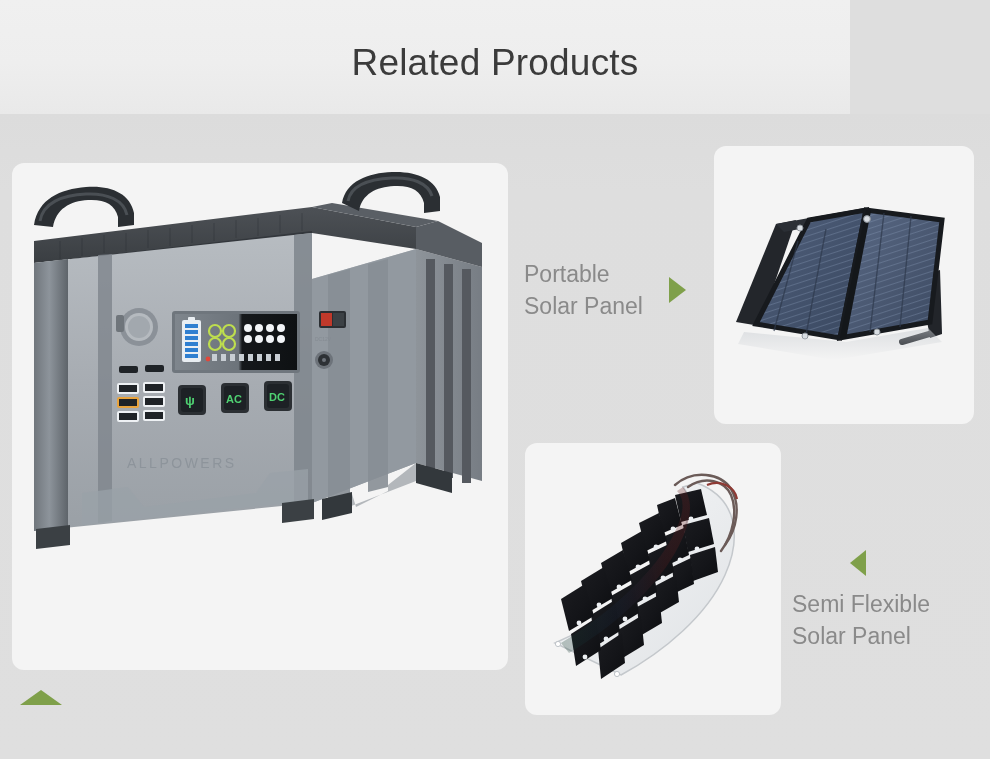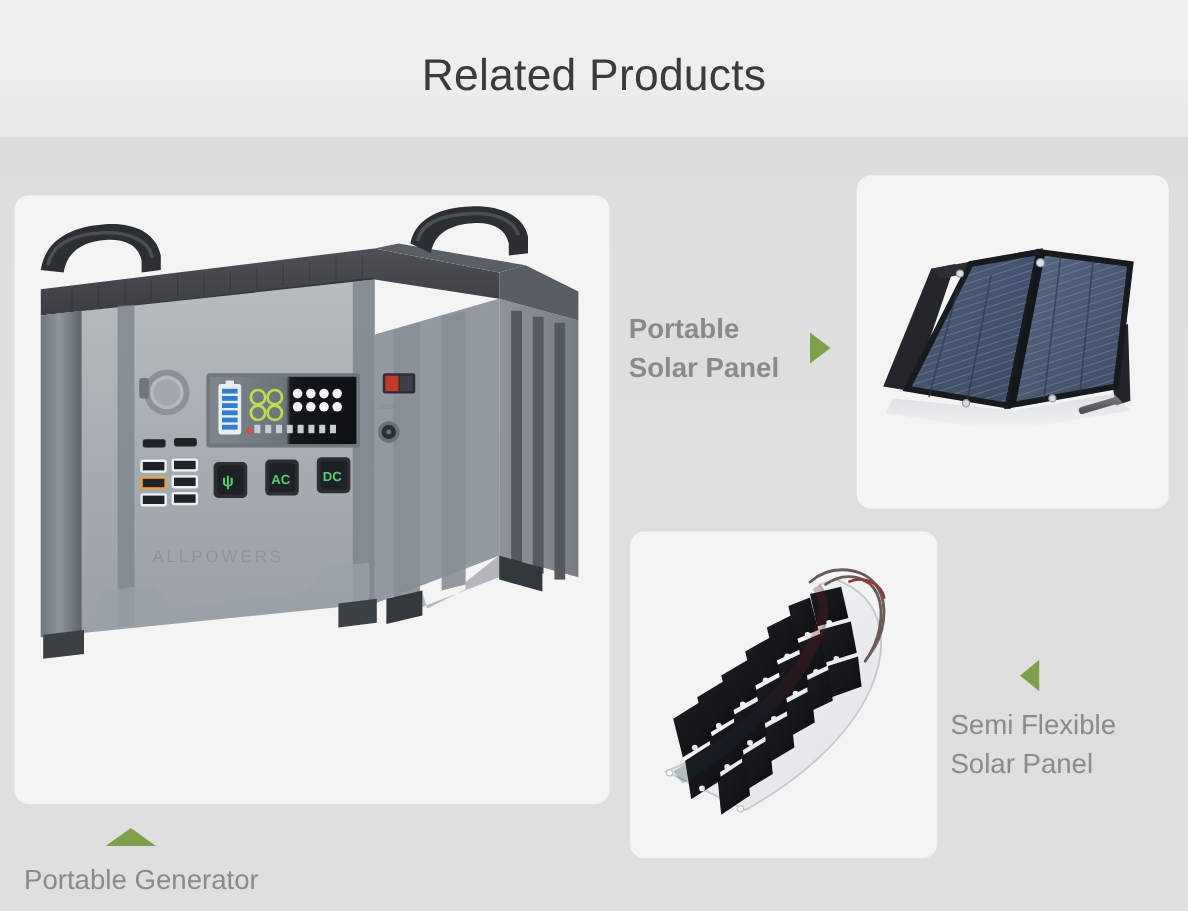--- a/index.html
+++ b/index.html
@@ -5,21 +5,21 @@
   * { box-sizing: border-box; margin: 0; padding: 0; }
   html, body {
     width: 990px; height: 759px;
     font-family: "Liberation Sans", sans-serif;
     overflow: hidden;
   }
   body { background: #dedede; position: relative; }
 
   
   .header {
-    position: absolute; left: 0; top: 0; width: 990px; height: 114px;
+    position: absolute; left: 0; top: 0; width: 850px; height: 114px;
     background: linear-gradient(to bottom, #f0f0f0 0%, #eeeeee 55%, #e9e9e9 100%);
   }
   .page-title {
     position: absolute; left: 0; top: 42px; width: 990px;
     text-align: center;
     font-size: 37px; color: #3b3b3b; font-weight: normal;
     letter-spacing: 0.2px;
   }
 
   
@@ -43,21 +43,21 @@
     position: absolute;
     display: flex; align-items: center; gap: 12px;
     color: #8a8a8a; font-size: 23px; line-height: 32px;
     white-space: pre-line;
     flex-direction: column;
   }
   .caption-generator { left: 20px; top: 690px; }
   .caption-portable  { left: 524px; top: 258px; }
   .caption-flexible  { left: 792px; top: 550px; }
   .caption-portable { flex-direction: row; }
-  .caption-portable .cap-text { order: 1; font-weight: bold; }
+  .caption-portable .cap-text { order: 1; }
   .caption-portable .arrow    { order: 2; margin-left: 14px; }
 
   
   .arrow { width: 0; height: 0; flex: none; }
   .arrow-right {
     border-left: 17px solid #7fa04a;
     border-top: 13px solid transparent;
     border-bottom: 13px solid transparent;
   }
   .arrow-left {
@@ -468,21 +468,20 @@
 
     <g fill="#ffffff" stroke="#bfc4c9" stroke-width="1">
       <circle cx="33" cy="201" r="2.6"></circle>
       <circle cx="92" cy="231" r="2.6"></circle>
     </g>
   </svg>
 </div>
 
 <div class="caption caption-generator">
   <span class="arrow arrow-up"></span>
-  <span class="cap-text">Portable Generator</span>
 </div>
 
 <div class="caption caption-portable">
   <span class="cap-text">Portable
 Solar Panel</span>
   <span class="arrow arrow-right"></span>
 </div>
 
 <div class="caption caption-flexible">
   <span class="arrow arrow-left"></span>

